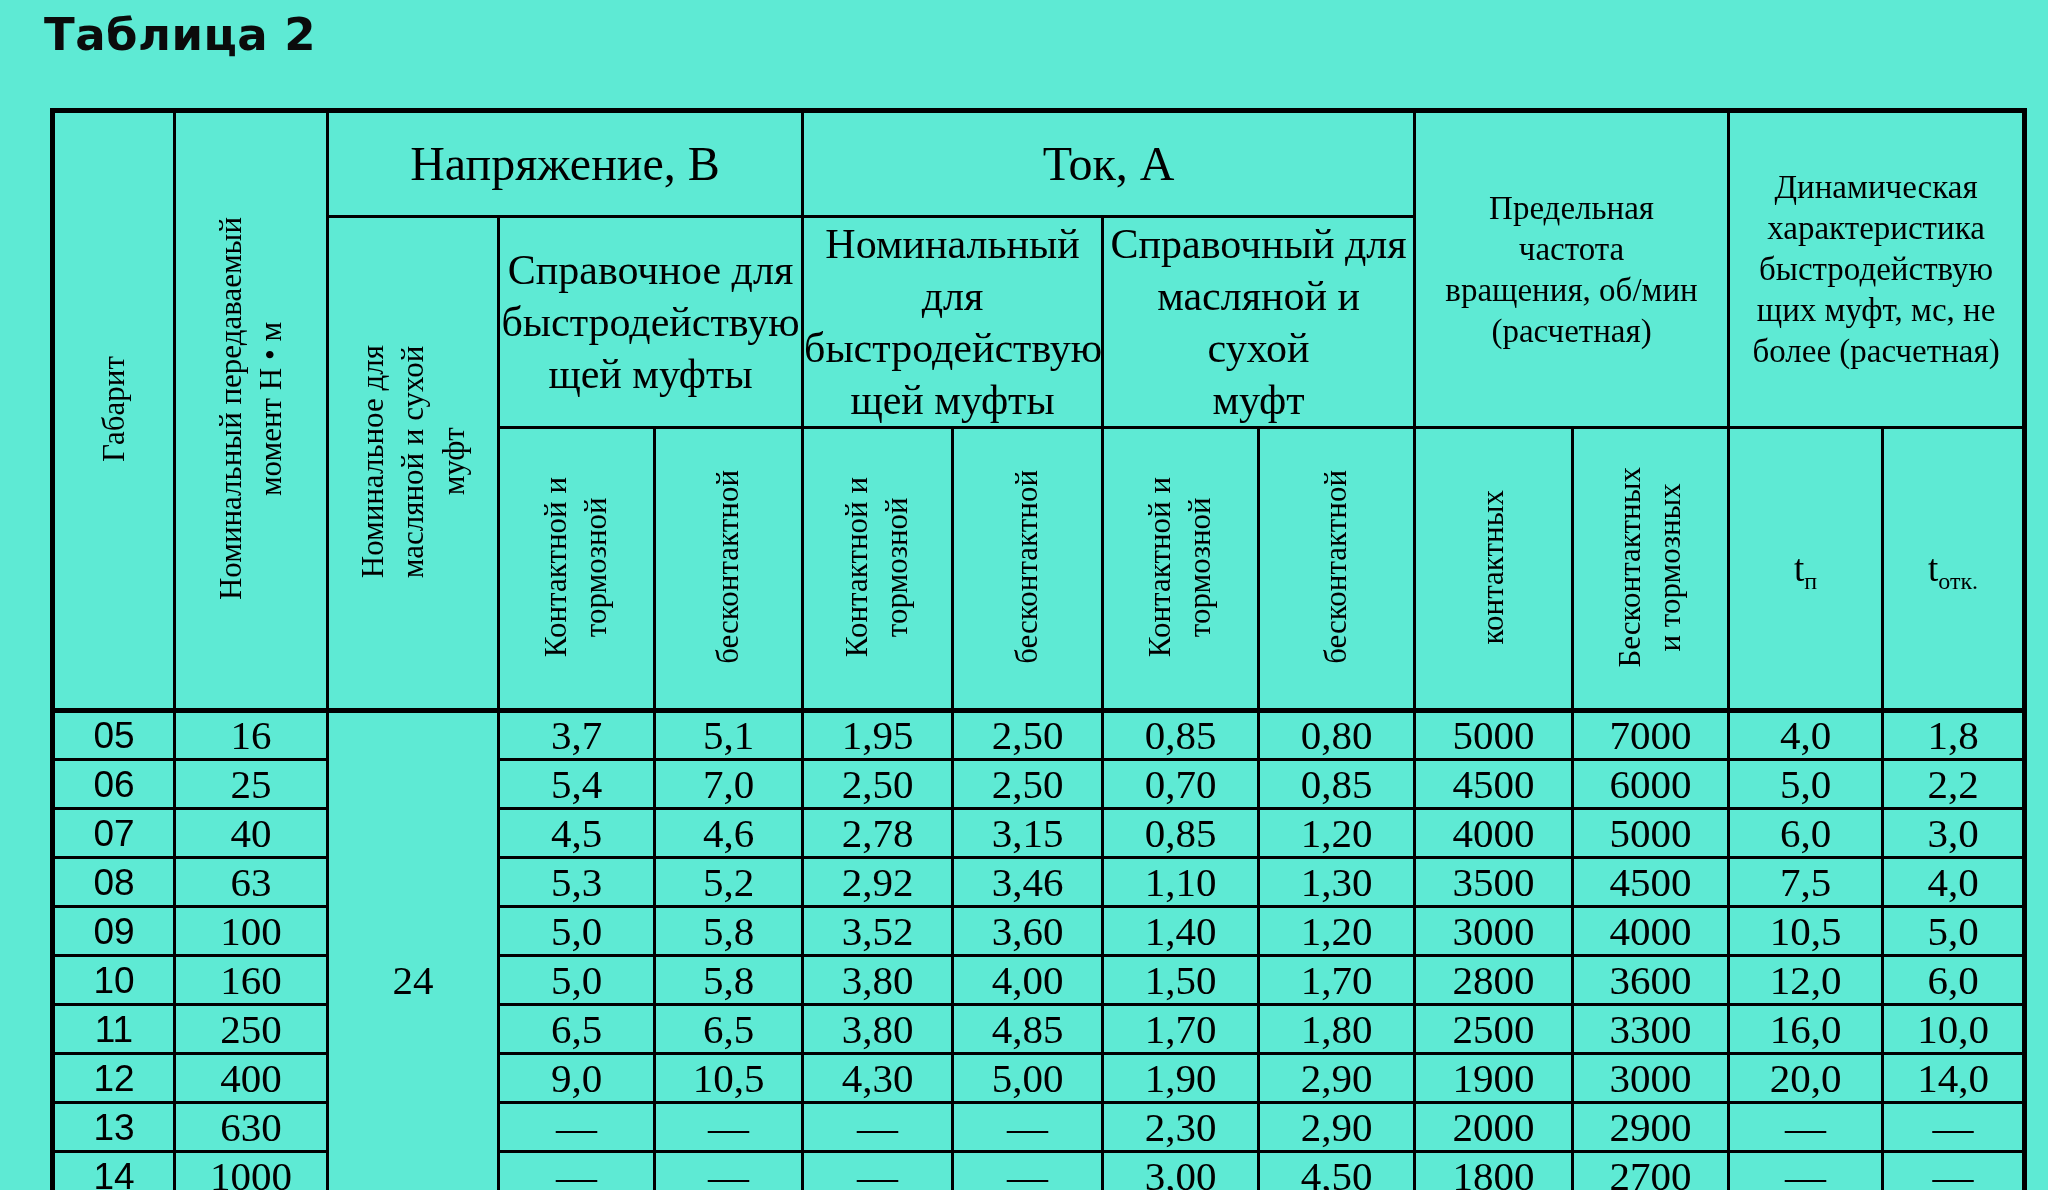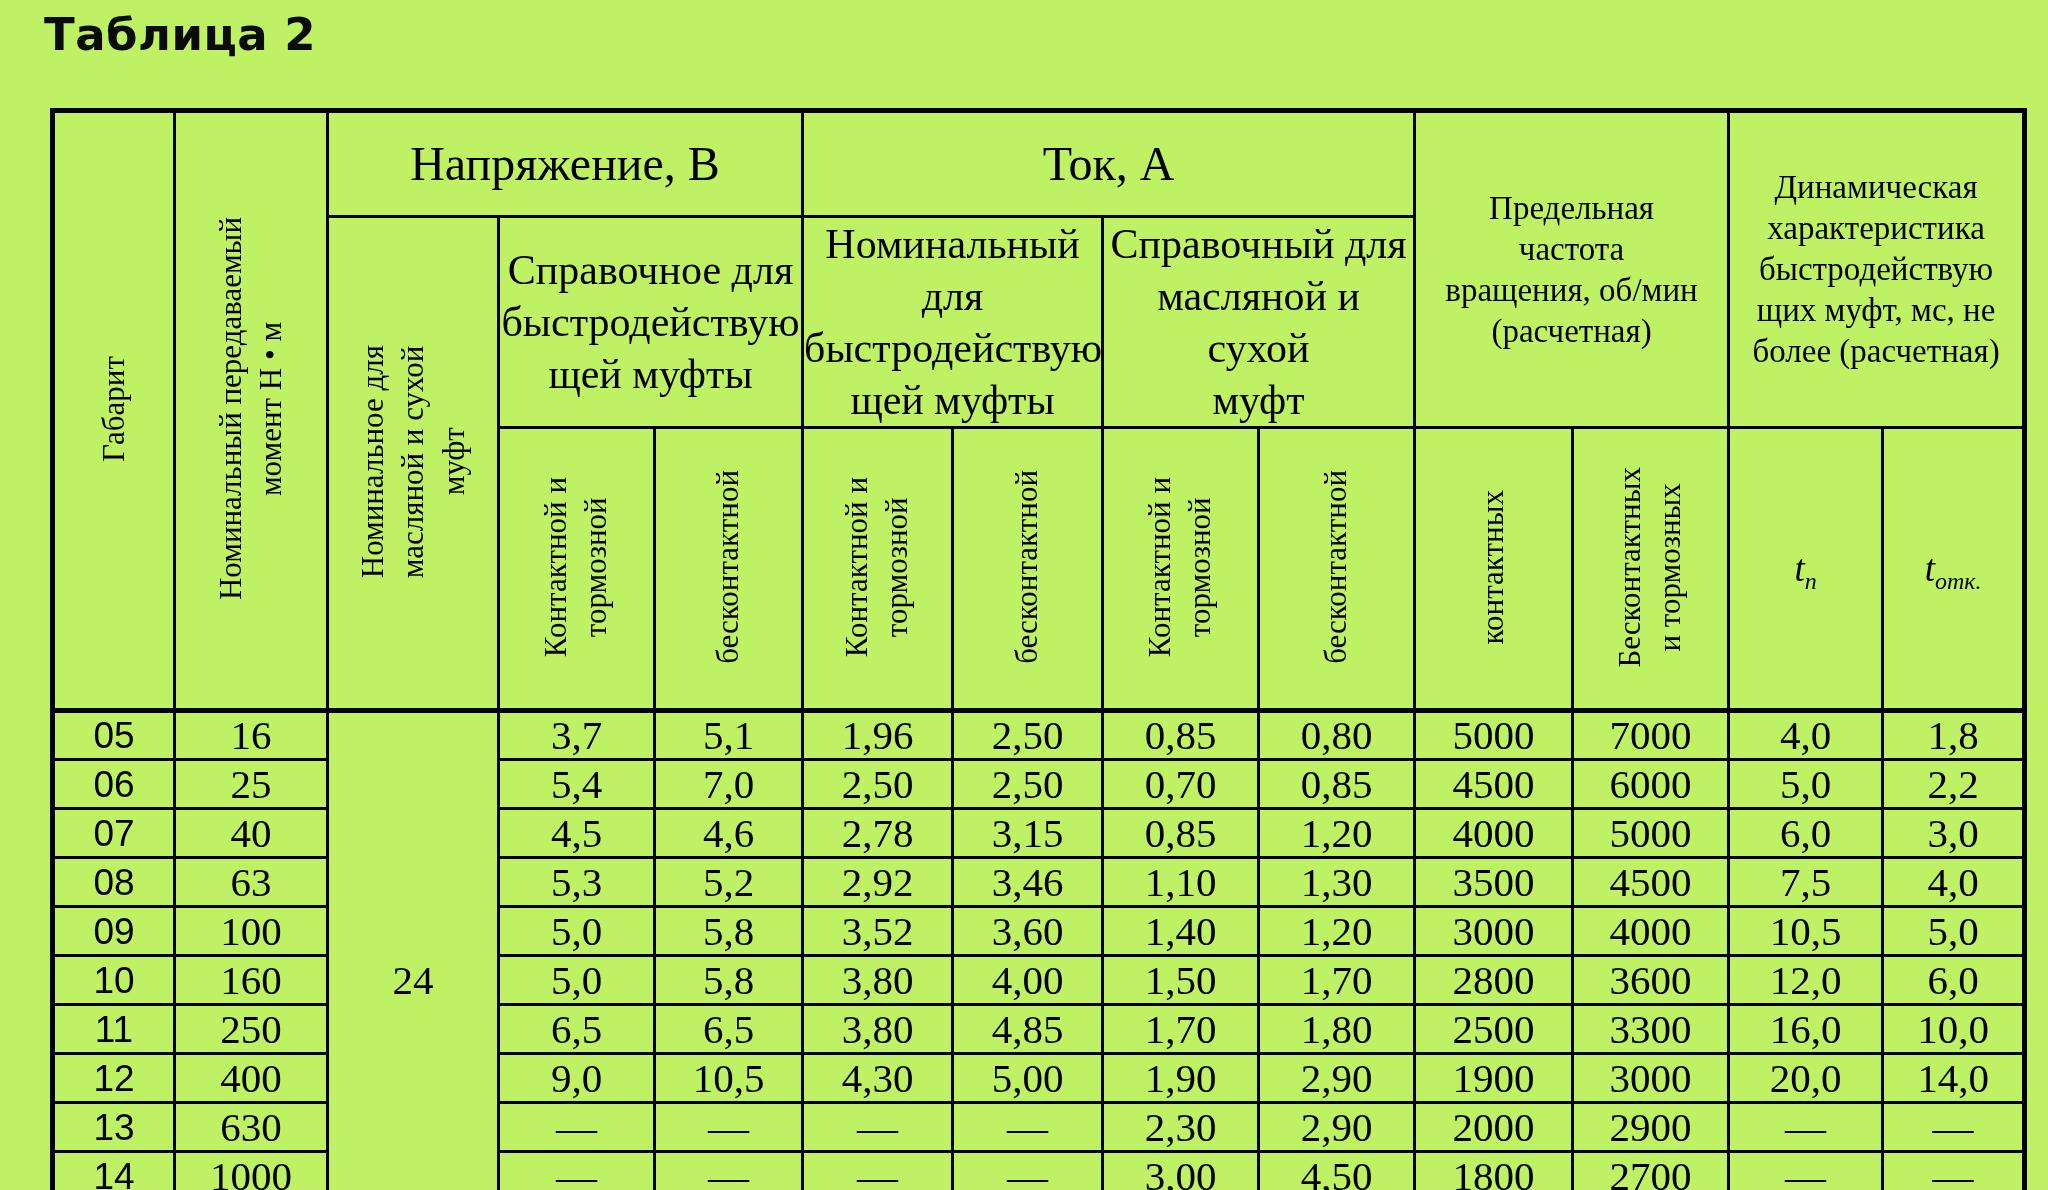--- a/index.html
+++ b/index.html
@@ -8,21 +8,21 @@
     background: #ffffff;
     width: 2048px;
     height: 1190px;
     color: #000;
     font-family: "Liberation Serif", serif;
   }
   .page {
     position: relative;
     width: 2048px;
     height: 1190px;
-    background: #bef264;
+    background: #5eead4;
     overflow: hidden;
   }
   .doc-title {
     position: absolute;
     left: 44px;
     top: 8px;
     font-family: "DejaVu Sans", "Liberation Sans", sans-serif;
     font-weight: 600;
     font-size: 45px;
     color: #0b0b0b;
@@ -55,21 +55,21 @@
   .grpml{ font-size: 33px; line-height: 1.24; white-space: pre-line; }
   .rot {
     display: inline-block;
     writing-mode: vertical-rl;
     transform: rotate(180deg);
     white-space: pre-line;
     font-size: 31px;
     line-height: 1.3;
     text-align: center;
   }
-  .tsym { font-size: 37px; font-style: italic; }
+  .tsym { font-size: 37px; }
   .tsym sub { font-size: 24px; line-height: 0; }
 
   
   td.d {
     font-size: 41px;
     line-height: 1;
     font-family: "Liberation Serif", serif;
   }
   td.g {
     font-family: "Liberation Sans", "DejaVu Sans", sans-serif;
@@ -174,21 +174,21 @@
         <th class="tsym"><span>t</span><sub>отк.</sub></th>
       </tr>
     </thead>
     <tbody>
       <tr class="dr first-data">
         <td class="d g">05</td>
         <td class="d">16</td>
         <td class="d" rowspan="11">24</td>
         <td class="d">3,7</td>
         <td class="d">5,1</td>
-        <td class="d bL">1,96</td>
+        <td class="d bL">1,95</td>
         <td class="d">2,50</td>
         <td class="d bL">0,85</td>
         <td class="d">0,80</td>
         <td class="d bL">5000</td>
         <td class="d">7000</td>
         <td class="d">4,0</td>
         <td class="d">1,8</td>
       </tr>
       <tr class="dr">
         <td class="d g">06</td>

